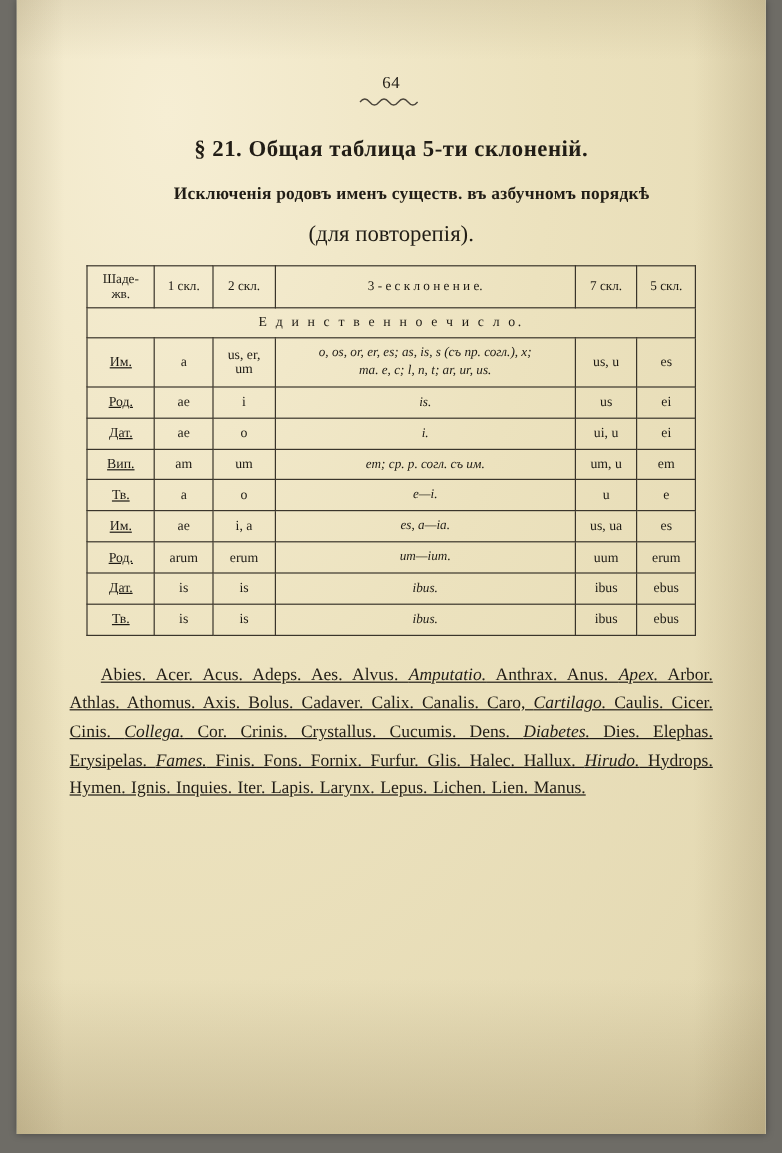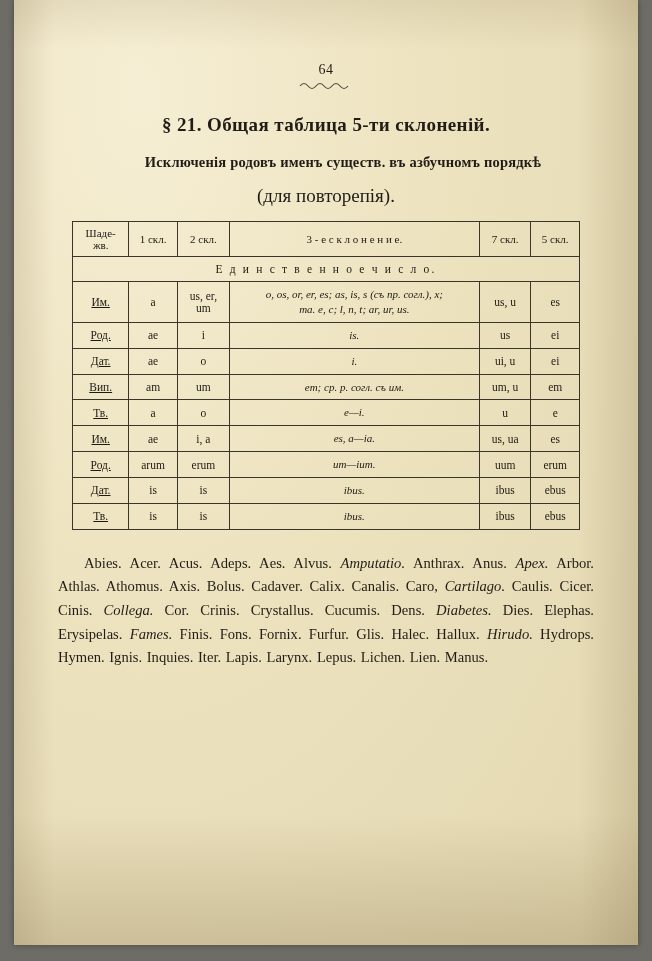--- a/index.html
+++ b/index.html
@@ -114,20 +114,21 @@
   }
   .nowrap { white-space: nowrap; }
 
   .body-text {
     margin: 22px 44px 0 44px;
     font-size: 14.6px;
     line-height: 1.62;
     text-align: justify;
     text-indent: 26px;
     word-spacing: 1px;
+    text-decoration: underline;
   }
   .body-text i { font-style: italic; }
 </style>
 </head>
 <body>
 
 <div id="page">
   <div id="content">
 
     <div class="folio">64</div>

